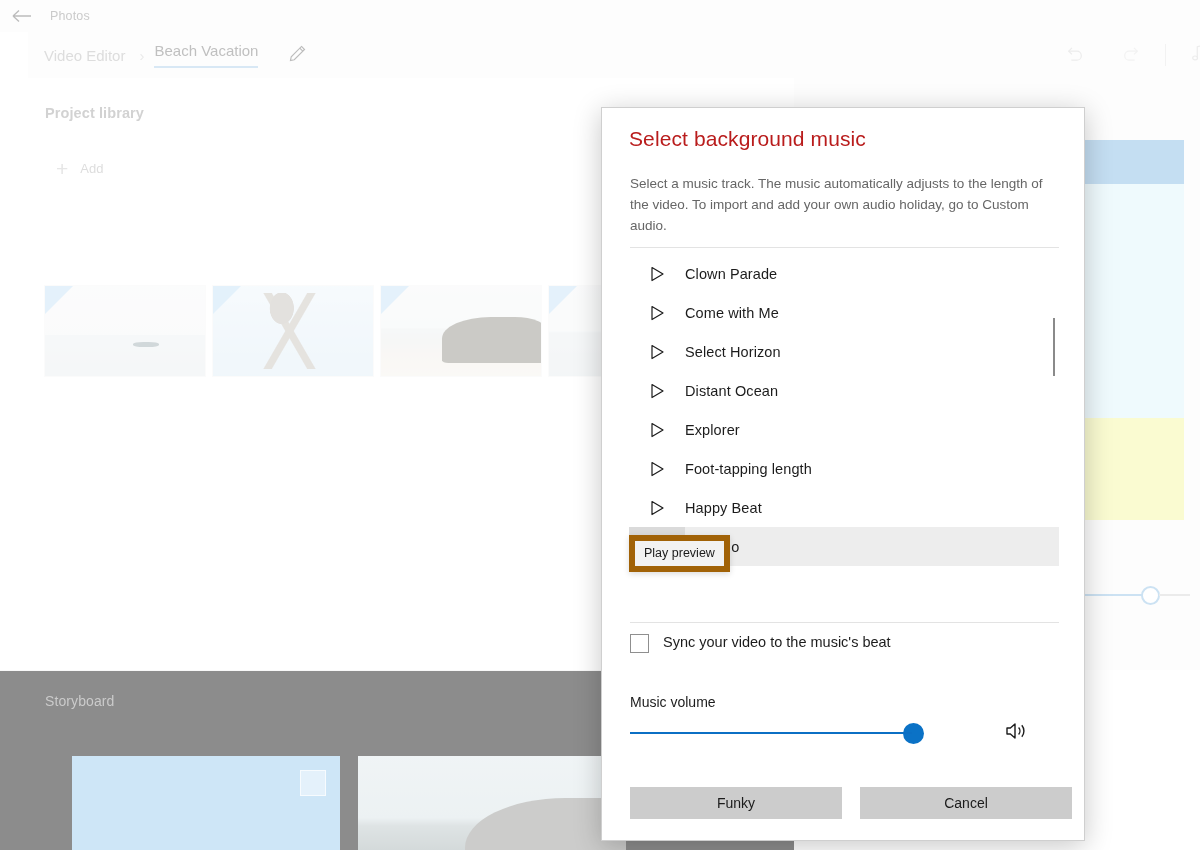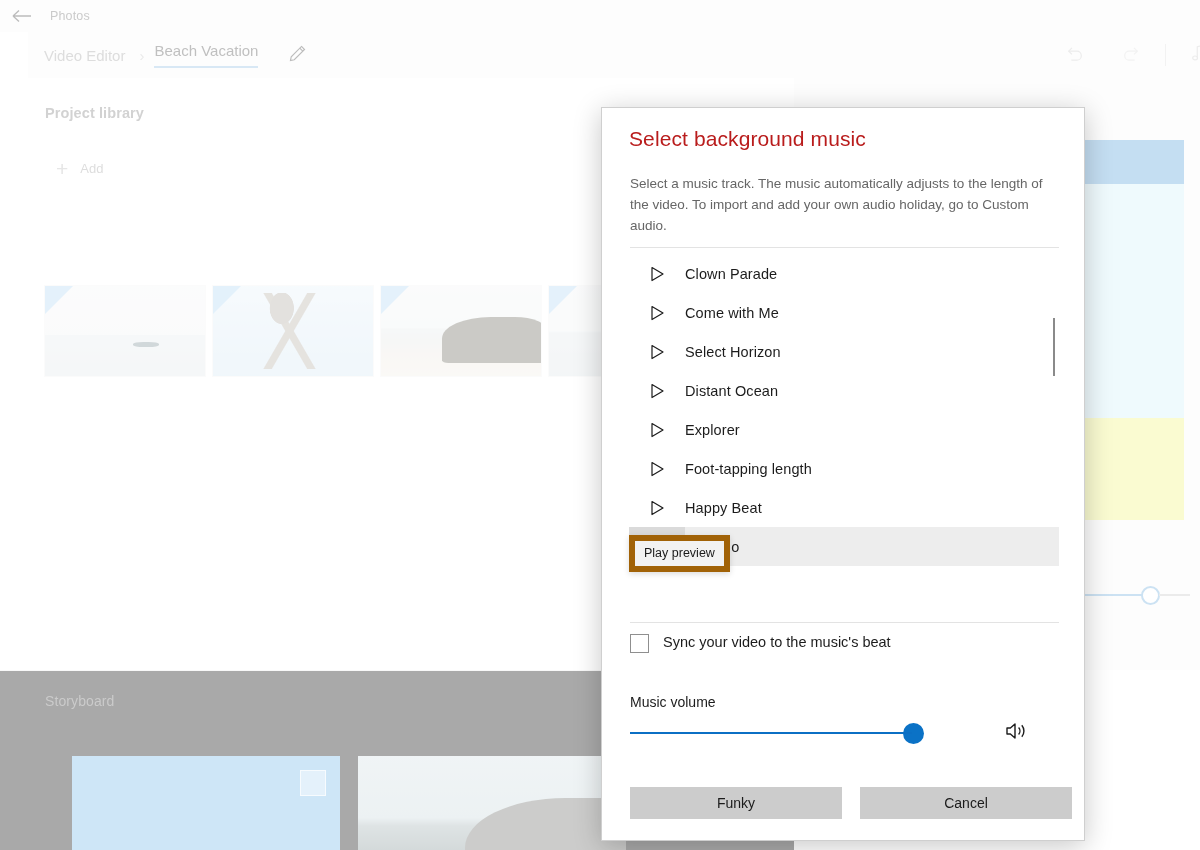--- a/index.html
+++ b/index.html
@@ -146,21 +146,21 @@
   .lowbar {
     position: absolute; left: 794px; top: 670px; width: 406px; height: 60px;
     background: #ffffff; display: flex; align-items: center; padding-left: 10px;
   }
   .lowbar-item { font-size: 13px; color: #9b9b9b; padding: 0 10px; }
   .lowbar-div { width:1px; height: 20px; background:#e0e0e0; margin: 0 8px; }
 
   
   .storyboard {
     position: absolute; left: 0; top: 670px; width: 794px; height: 180px;
-    background: #404040; border-top: 1px solid #efefef;
+    background: #000000; border-top: 1px solid #efefef;
   }
   .sb-title {
     position: absolute; left: 45px; top: 22px;
     font-size: 14px; color: #8c8c8c; letter-spacing:.1px;
   }
   .sb-cards { position: absolute; left: 72px; top: 85px; display: flex; gap: 18px; }
   .sb-card {
     width: 268px; height: 140px; position: relative; overflow: hidden;
     background: #93c8ee;
   }

